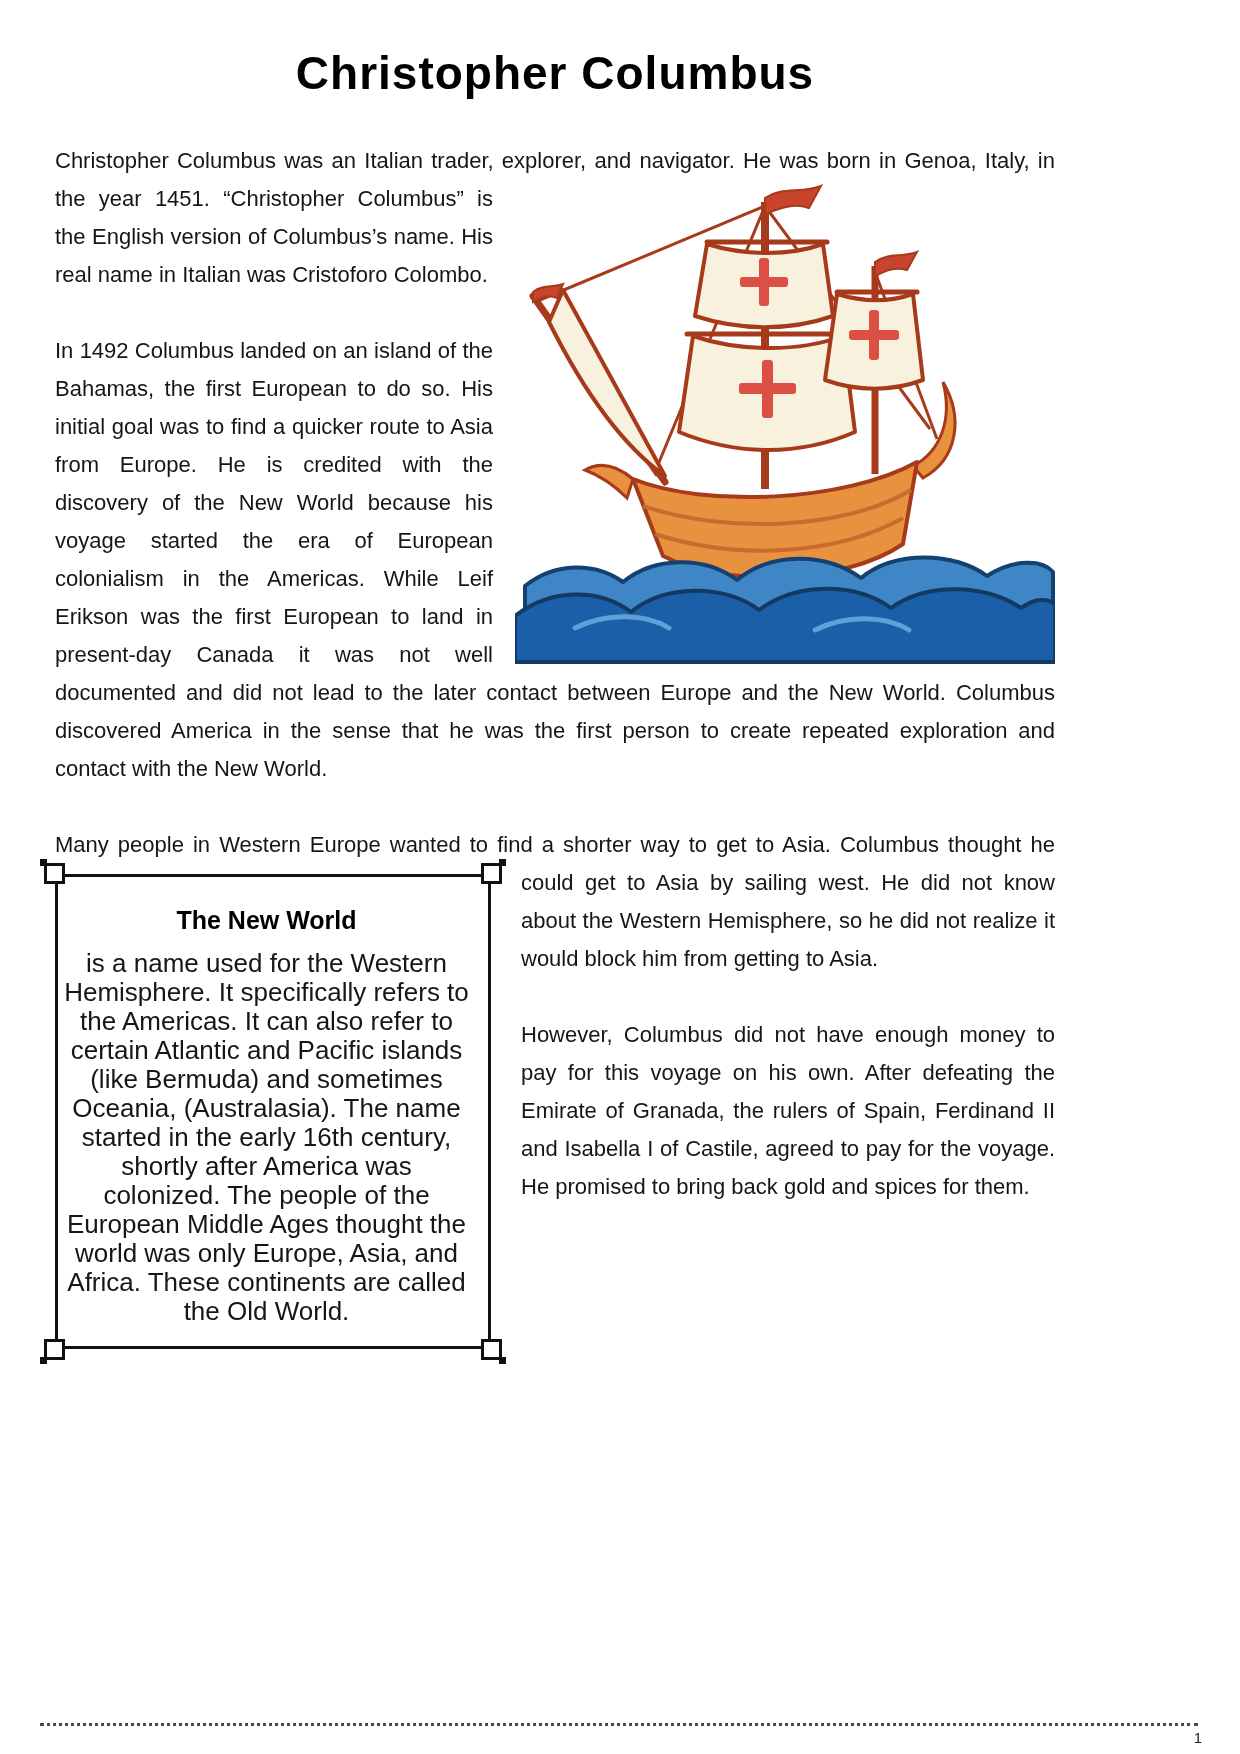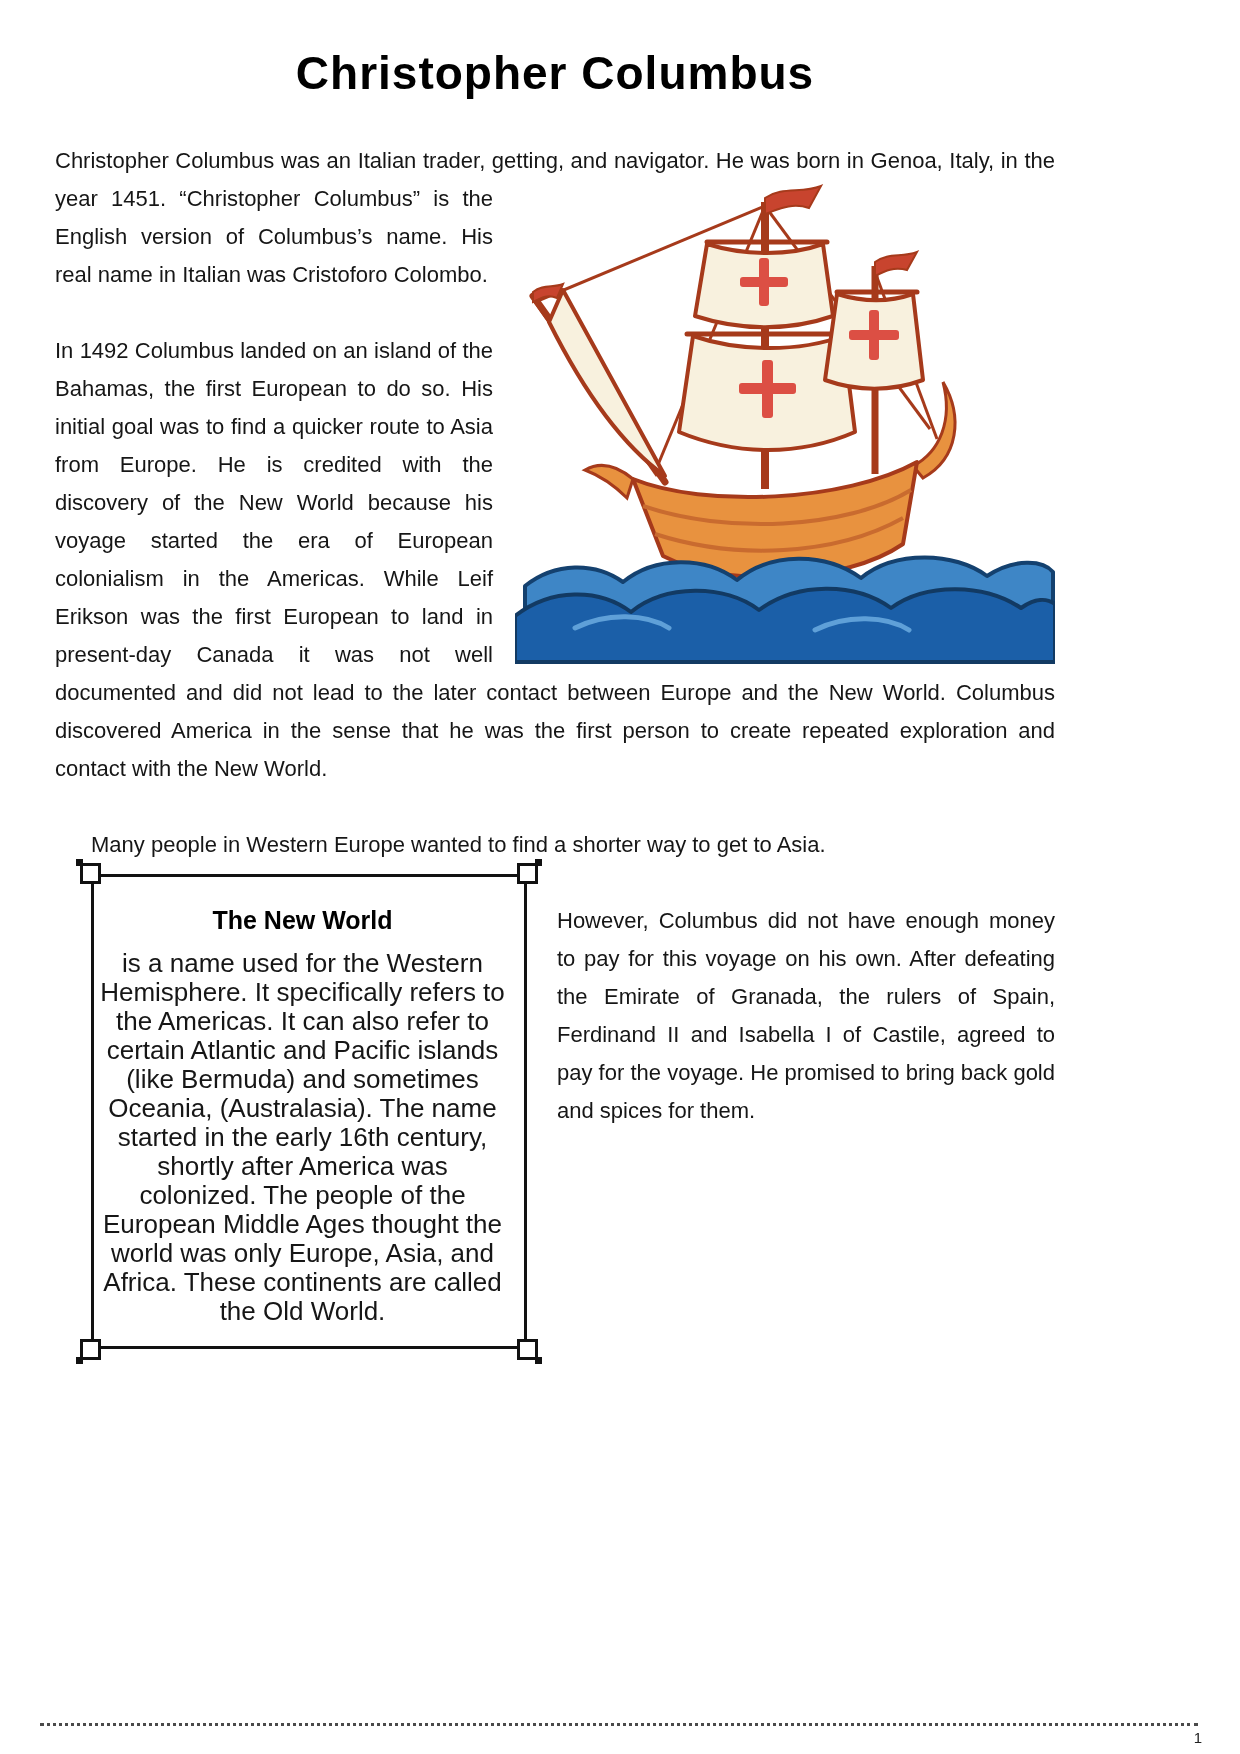--- a/index.html
+++ b/index.html
@@ -21,21 +21,21 @@
     letter-spacing:1px;
     margin:46px 0 42px 0;
     color:#000;
   }
   .para{
     font-size:22px;
     line-height:38px;
     text-align:justify;
     margin:0 0 38px 0;
   }
-  .para.clear-floats{clear:both;margin-left:36px;}
+  .para.clear-floats{clear:both;}
   
   .ship-float{
     float:right;
     width:540px;height:480px;
     margin:4px 0 10px 22px;
   }
   .ship-float svg{display:block;width:100%;height:100%;}
   
   .box-float{
     float:left;
@@ -73,21 +73,21 @@
 </style>
 </head>
 <body>
 
 <div class="page">
   <div class="content">
 
     <h1 class="doc-title">Christopher Columbus</h1>
 
     <p class="para">
-      <span>Christopher Columbus was an Italian trader, getting, and navigator. He was born in</span>
+      <span>Christopher Columbus was an Italian trader, explorer, and navigator. He was born in</span>
       <span class="ship-float">
         <svg viewBox="0 0 540 480" xmlns="http://www.w3.org/2000/svg">
 
           <g stroke="#A63A1B" stroke-width="3" fill="none">
             <line x1="250" y1="22" x2="20" y2="118"></line>
             <line x1="250" y1="22" x2="415" y2="245"></line>
             <line x1="250" y1="22" x2="140" y2="288"></line>
             <line x1="360" y1="88" x2="422" y2="255"></line>
             <line x1="20" y1="118" x2="142" y2="292"></line>
           </g>
@@ -149,20 +149,21 @@
       <span class="box-float">
         <span class="corner tl"></span>
         <span class="corner tr"></span>
         <span class="corner bl"></span>
         <span class="corner br"></span>
         <span class="box-inner" style="display:block;">
           <span class="box-title" style="display:block;">The New World</span>
           <span class="box-body" style="display:block;">is a name used for the Western Hemisphere. It specifically refers to the Americas. It can also refer to certain Atlantic and Pacific islands (like Bermuda) and sometimes Oceania, (Australasia). The name started in the early 16th century, shortly after America was colonized. The people of the European Middle Ages thought the world was only Europe, Asia, and Africa. These continents are called the Old World.</span>
         </span>
       </span>
+      <span>Columbus thought he could get to Asia by sailing west. He did not know about the Western Hemisphere, so he did not realize it would block him from getting to Asia.</span>
     </p>
 
     <p class="para">However, Columbus did not have enough money to pay for this voyage on his own. After defeating the Emirate of Granada, the rulers of Spain, Ferdinand II and Isabella I of Castile, agreed to pay for the voyage. He promised to bring back gold and spices for them.</p>
 
 
   </div>
 
   <div class="footer">
     <div class="dotline"></div>
     <div class="pagenum">1</div>

